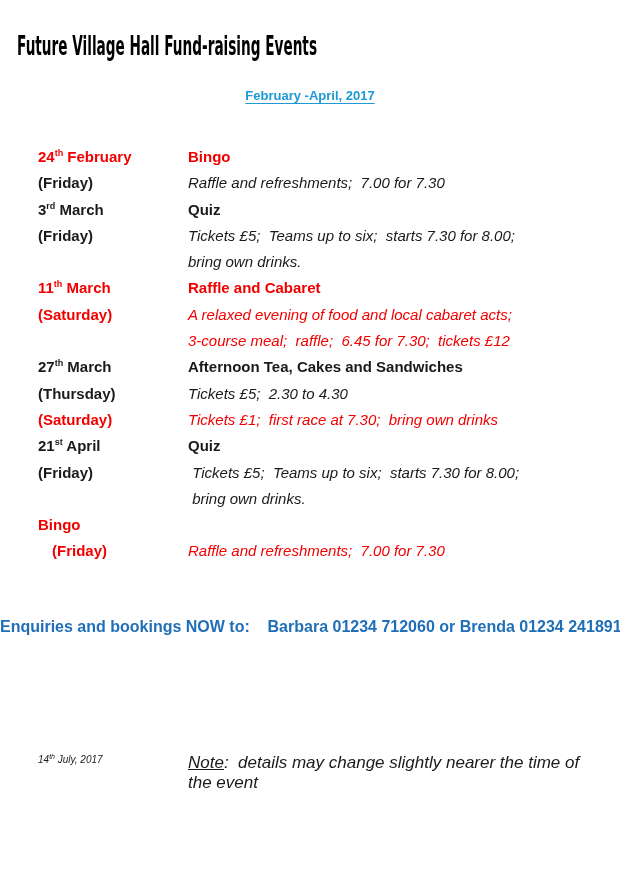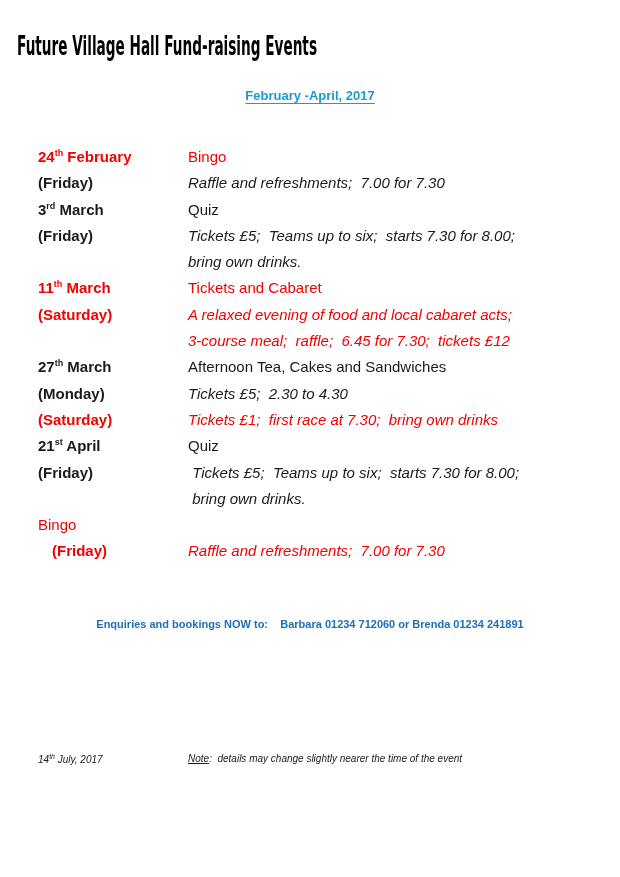--- a/index.html
+++ b/index.html
@@ -45,51 +45,51 @@
   }
   .srow { display: flex; line-height: 26.3px; }
   .cdate {
     flex: none;
     width: 150px;
     font-weight: 700;
     white-space: pre;
   }
   .cdate.dindent { padding-left: 14px; box-sizing: border-box; }
   .cdesc { flex: 1; white-space: pre-wrap; }
-  .cdesc.etitle { font-weight: 400; }
+  .cdesc.etitle { font-weight: 700; }
   .cdesc.detail { font-style: italic; }
   .c-red { color: var(--red, #f20000); }
   .c-ink { color: var(--ink, #1a1a1a); }
   sup.ord {
     font-size: 9px;
     vertical-align: super;
     line-height: 0;
   }
 
   
   .enquiries {
     position: absolute;
     top: 618px; left: 0; right: 0;
     text-align: center;
-    font-size: 11px;
+    font-size: 16px;
     font-weight: 700;
     color: var(--enq-blue, #1f6fb8);
     white-space: pre;
   }
 
   
   .footer {
     position: absolute;
     top: 753px; left: 38px; right: 16px;
     display: flex;
     font-style: italic;
   }
   .footer-date { flex: none; width: 150px; font-size: 10px; white-space: pre; }
   .footer-date sup { font-size: 7px; }
-  .footer-note { flex: 1; font-size: 10px; white-space: pre-wrap; }
+  .footer-note { flex: 1; font-size: 17px; white-space: pre-wrap; }
   .note-label { text-decoration: underline; }
 </style>
 </head>
 <body>
 
 <div class="page">
 
   <div class="title-wrap">
     <svg width="310" height="38" viewBox="0 0 310 38">
       <text class="wordart" x="4" y="29" textLength="300" lengthAdjust="spacingAndGlyphs">Future Village Hall Fund-raising Events</text>
@@ -114,36 +114,36 @@
       <div class="srow">
         <div class="cdate c-ink"><span>(Friday)</span><sup class="ord"></sup><span></span></div>
         <div class="cdesc detail c-ink">Tickets £5;  Teams up to six;  starts 7.30 for 8.00;</div>
       </div>
       <div class="srow">
         <div class="cdate c-ink"><span></span><sup class="ord"></sup><span></span></div>
         <div class="cdesc detail c-ink">bring own drinks.</div>
       </div>
       <div class="srow">
         <div class="cdate c-red"><span>11</span><sup class="ord">th</sup><span> March</span></div>
-        <div class="cdesc etitle c-red">Tickets and Cabaret</div>
+        <div class="cdesc etitle c-red">Raffle and Cabaret</div>
       </div>
       <div class="srow">
         <div class="cdate c-red"><span>(Saturday)</span><sup class="ord"></sup><span></span></div>
         <div class="cdesc detail c-red">A relaxed evening of food and local cabaret acts;</div>
       </div>
       <div class="srow">
         <div class="cdate c-red"><span></span><sup class="ord"></sup><span></span></div>
         <div class="cdesc detail c-red">3-course meal;  raffle;  6.45 for 7.30;  tickets £12</div>
       </div>
       <div class="srow">
         <div class="cdate c-ink"><span>27</span><sup class="ord">th</sup><span> March</span></div>
         <div class="cdesc etitle c-ink">Afternoon Tea, Cakes and Sandwiches</div>
       </div>
       <div class="srow">
-        <div class="cdate c-ink"><span>(Monday)</span><sup class="ord"></sup><span></span></div>
+        <div class="cdate c-ink"><span>(Thursday)</span><sup class="ord"></sup><span></span></div>
         <div class="cdesc detail c-ink">Tickets £5;  2.30 to 4.30</div>
       </div>
       <div class="srow">
         <div class="cdate c-red"><span>(Saturday)</span><sup class="ord"></sup><span></span></div>
         <div class="cdesc detail c-red">Tickets £1;  first race at 7.30;  bring own drinks</div>
       </div>
       <div class="srow">
         <div class="cdate c-ink"><span>21</span><sup class="ord">st</sup><span> April</span></div>
         <div class="cdesc etitle c-ink">Quiz</div>
       </div>

